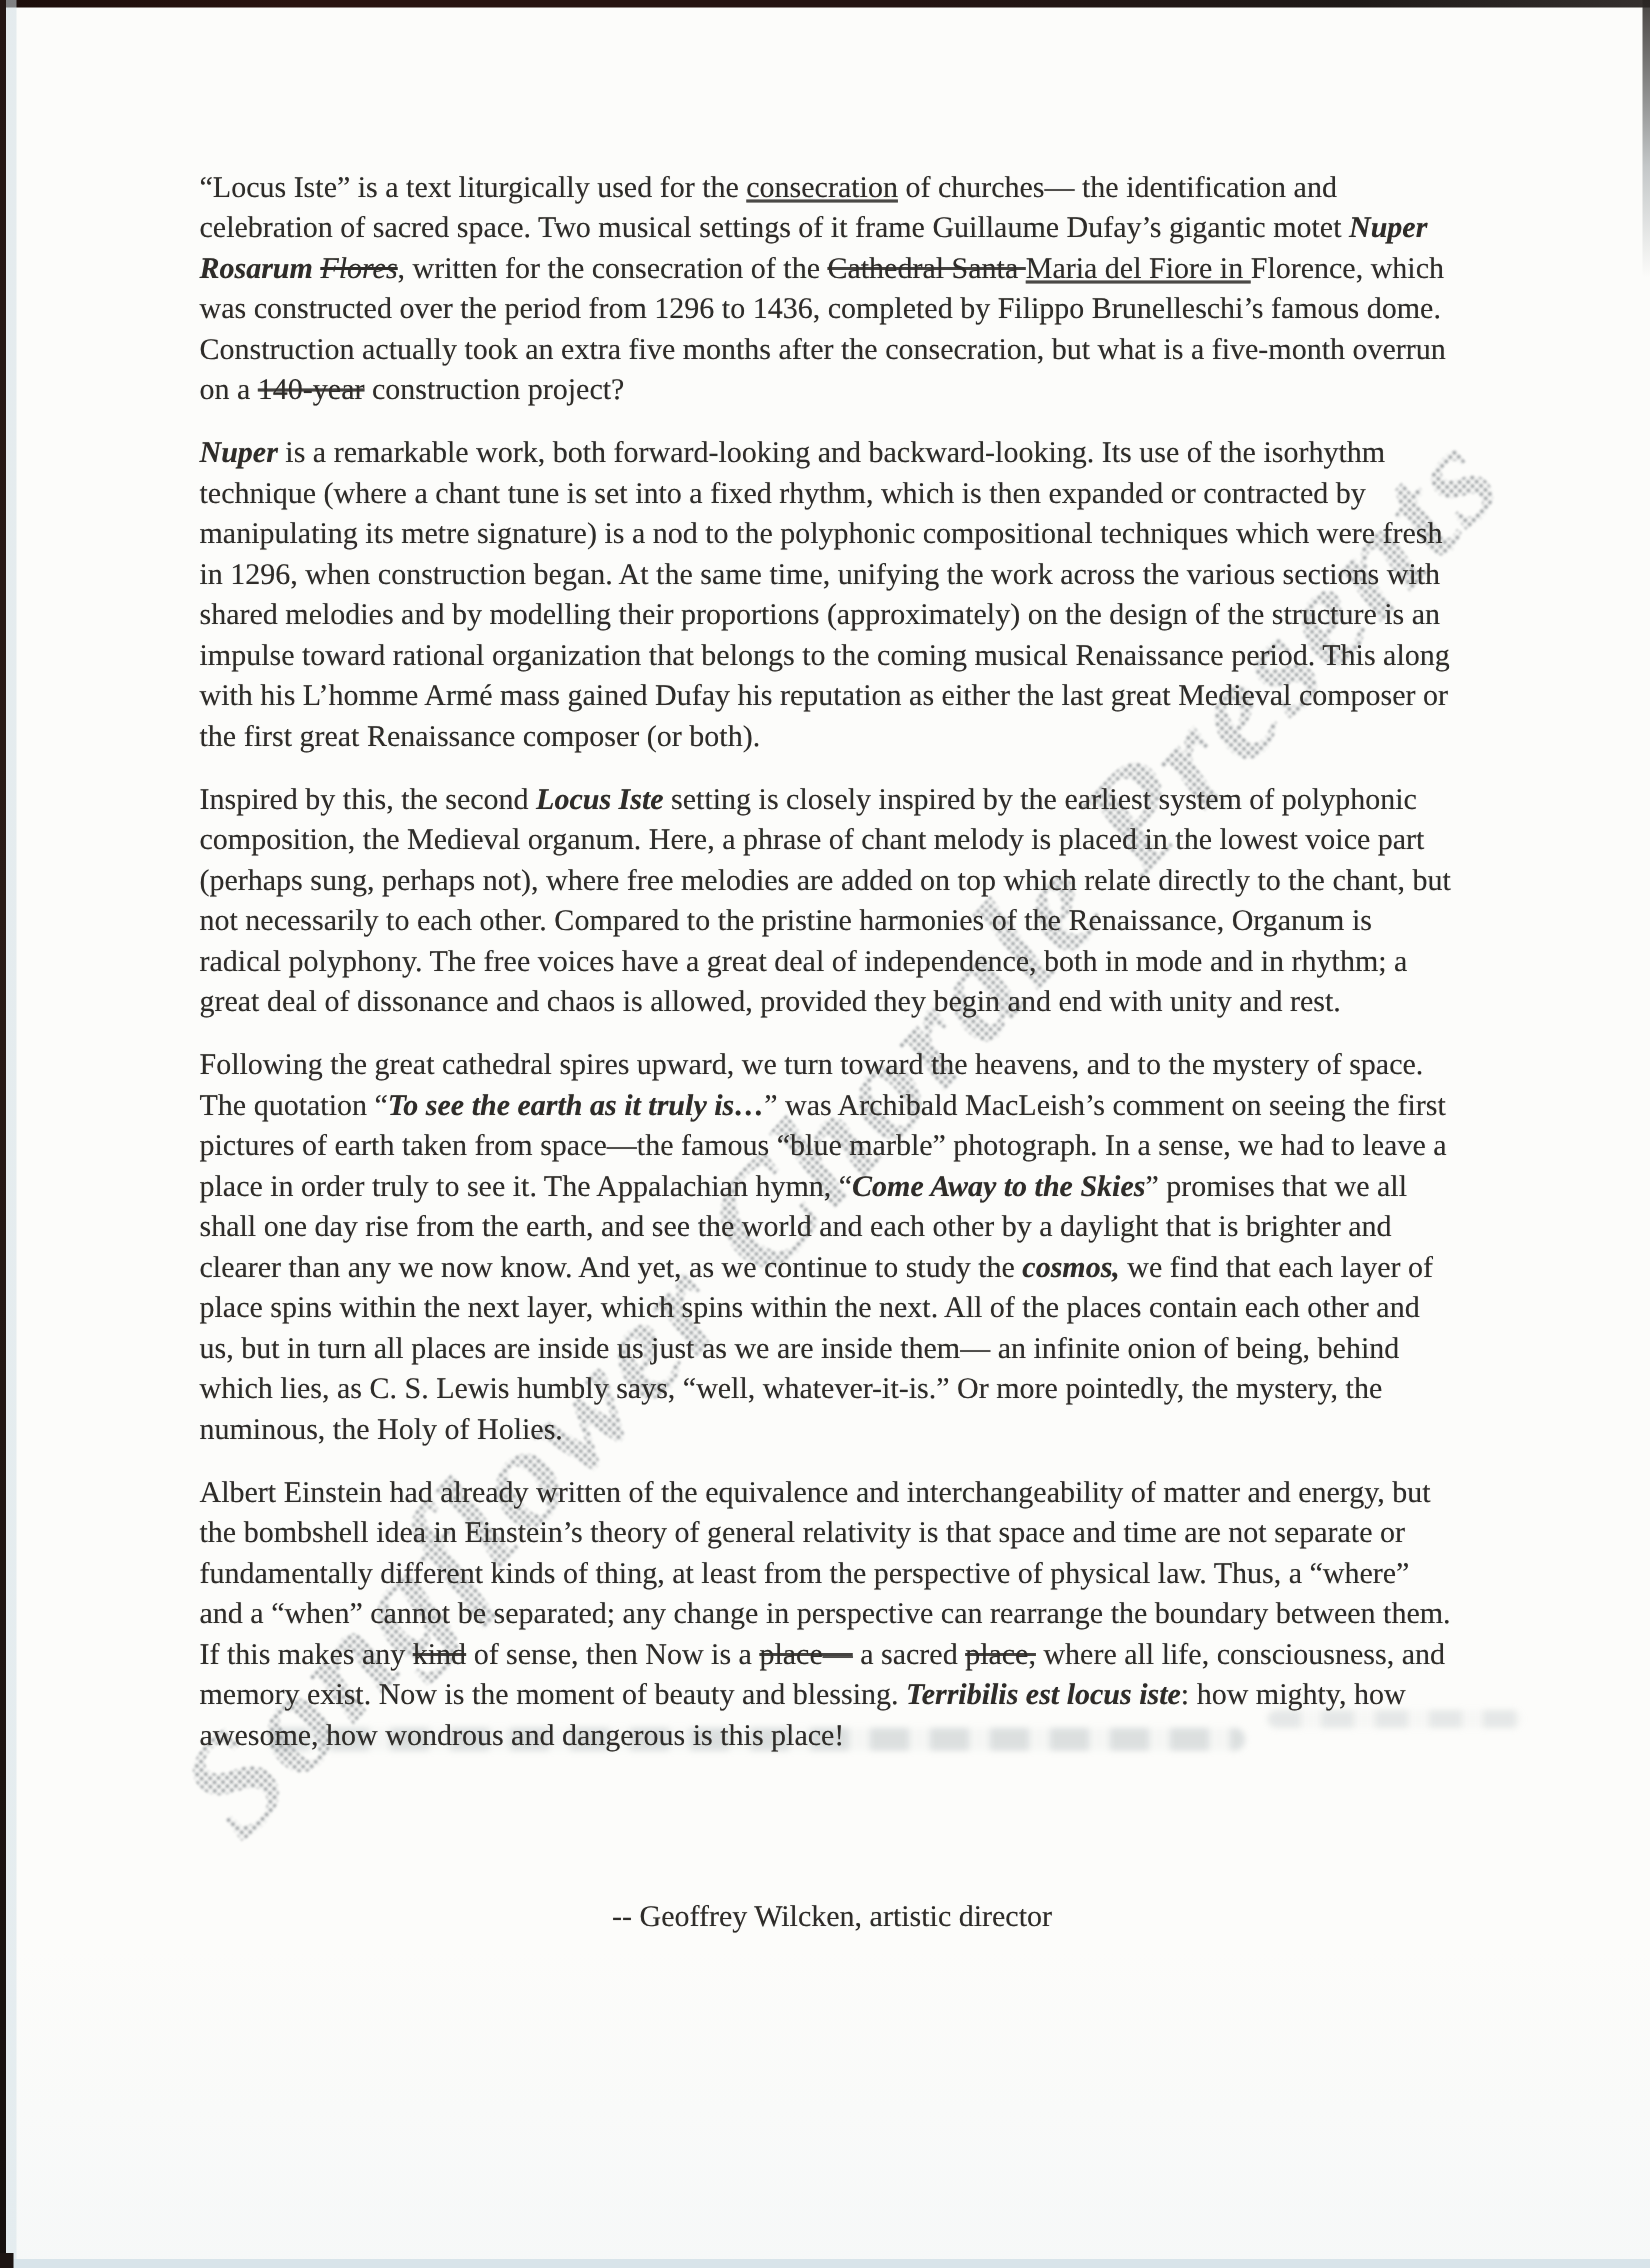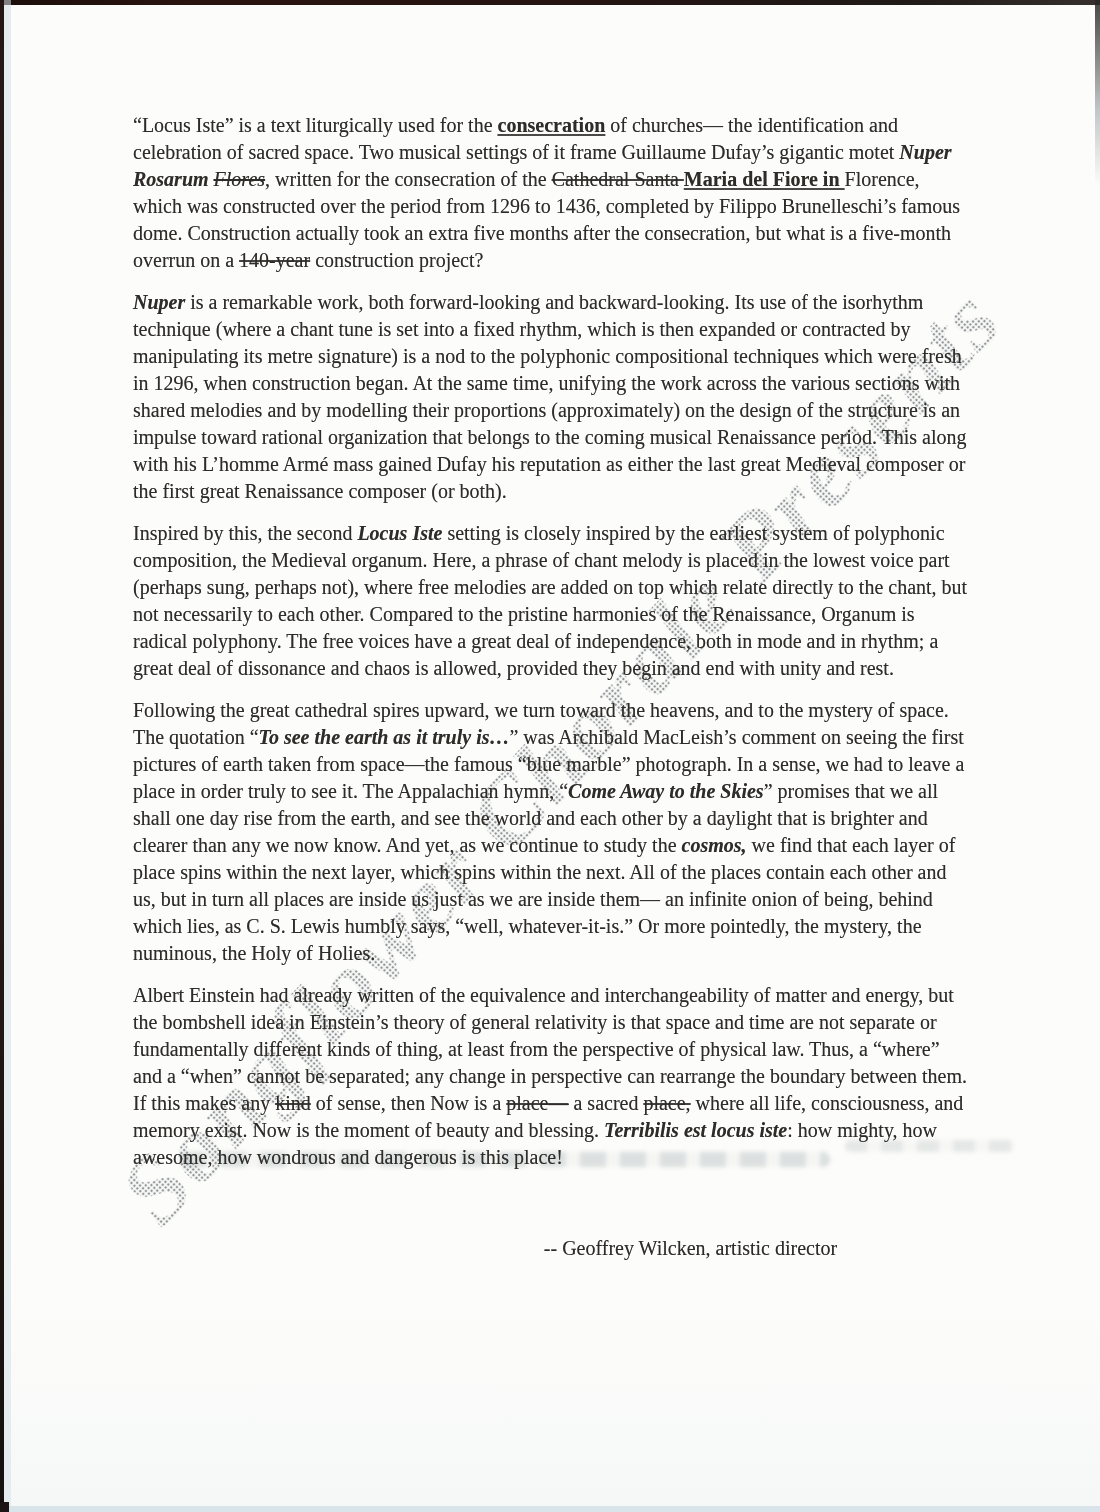--- a/index.html
+++ b/index.html
@@ -82,27 +82,26 @@
     z-index: 3;
     font-size: 20px;
     line-height: 27px;
     text-shadow: 0 0 0.5px rgba(46,44,41,0.45);
   }
   .doc p.para { margin: 0 0 15px 0; }
   .seg-plain { }
   .seg-bi { font-weight: bold; font-style: italic; }
   .seg-bi-strike { font-weight: normal; font-style: italic; text-decoration: line-through; text-decoration-thickness: 1.5px; }
   .seg-strike { text-decoration: line-through; text-decoration-thickness: 1.5px; text-decoration-color: rgba(46,44,41,0.8); }
-  .seg-underline { text-decoration: underline; text-underline-offset: 2px; text-decoration-thickness: 1.5px; text-decoration-color: rgba(46,44,41,0.75); font-weight: bold; }
+  .seg-underline { text-decoration: underline; text-underline-offset: 2px; text-decoration-thickness: 1.5px; text-decoration-color: rgba(46,44,41,0.75); }
 
   .signature {
-    margin-top: 64px;
+    margin-top: 94px;
     padding-left: 275px;
     font-size: 20px;
-    text-align: center;
   }
 
   
   .bleed-smudge {
     position: absolute;
     left: 180px; top: 1152px;
     width: 650px; height: 15px;
     background: repeating-linear-gradient(90deg,
       rgba(145,158,163,0.30) 0px, rgba(145,158,163,0.30) 26px,
       rgba(145,158,163,0.06) 26px, rgba(145,158,163,0.06) 40px);

